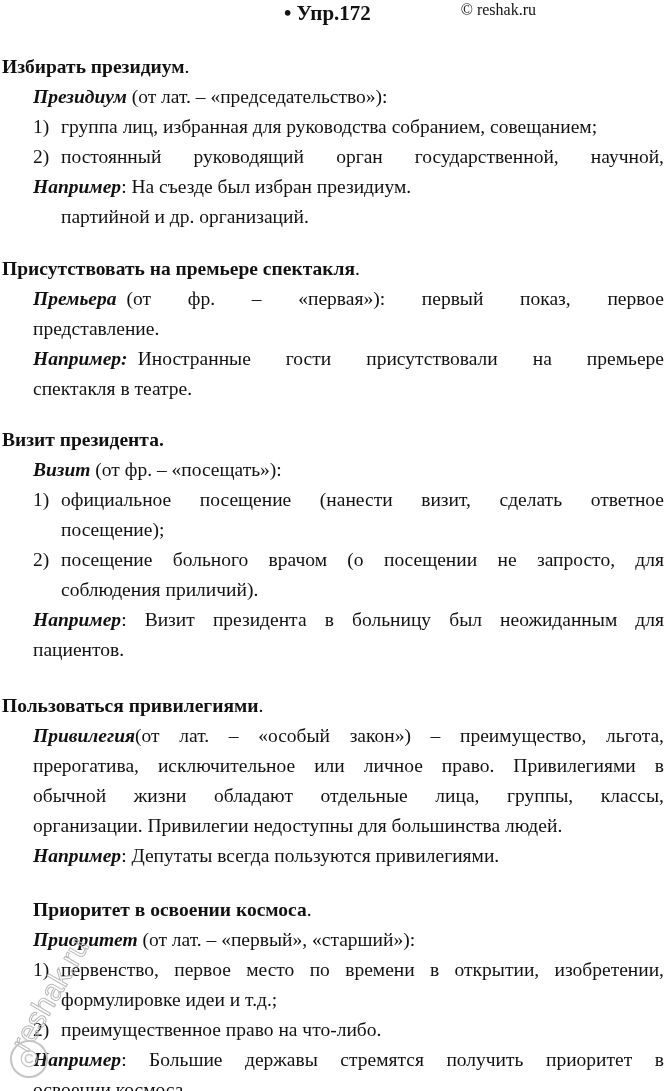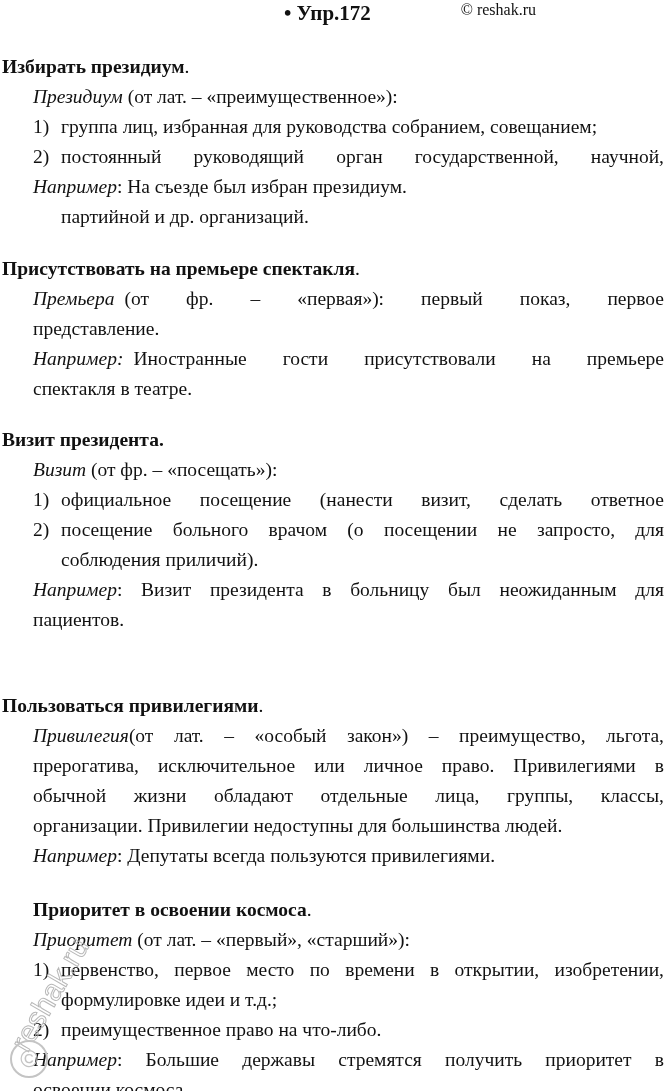--- a/index.html
+++ b/index.html
@@ -8,21 +8,21 @@
     font-family: "Liberation Serif", "DejaVu Serif", serif;
     color: #111111; font-size: 19.5px;
   }
   .header { position: absolute; top: 0; left: 0; width: 540px; height: 30px; }
   .title { position: absolute; top: 1px; left: 284px; font-weight: bold; font-size: 21px; }
   .copyright { position: absolute; top: 1px; right: 4px; font-size: 16px; }
   .section { position: absolute; left: 0; width: 668px; }
   .heading { font-weight: bold; padding-left: 2px; height: 30px; line-height: 30px; }
   .line { padding-left: 33px; padding-right: 4px; height: 30px; line-height: 30px; white-space: nowrap; }
   .line.just { text-align: justify; text-align-last: justify; }
-  .term { font-weight: normal; font-style: italic; }
+  .term { font-weight: bold; font-style: italic; }
   .list-item { display: flex; }
   .num { width: 28px; flex: none; }
   .indent { padding-left: 61px; }
   .watermark {
     position: absolute; left: 10px; top: 950px; width: 80px; height: 130px;
     color: transparent; -webkit-text-stroke: 1px #b8b8b8; font-family: "Liberation Sans", sans-serif;
     font-size: 30px; transform: rotate(-60deg); transform-origin: left top; pointer-events: none;
   }
   .wm-circle {
     position: absolute; left: 10px; top: 1040px; width: 34px; height: 34px; border: 2px solid #c4c4c4;
@@ -33,21 +33,21 @@
 </head>
 <body>
 
 <div class="header">
   <div class="title">• Упр.172</div>
   <div class="copyright">© reshak.ru</div>
 </div>
 
 <div class="section" style="top:52px">
   <div class="heading"><span>Избирать президиум</span><span style="font-weight:normal">.</span></div>
-  <div class="line"><span class="term">Президиум</span><span> (от лат. – «преимущественное»):</span></div>
+  <div class="line"><span class="term">Президиум</span><span> (от лат. – «председательство»):</span></div>
   <div class="line list-item">
       <span class="num">1)</span>
       <span>группа лиц, избранная для руководства собранием, совещанием;</span>
     </div>
   <div class="line list-item just">
       <span class="num">2)</span>
       <span style="flex:1;text-align:justify;text-align-last:justify">постоянный руководящий орган государственной, научной,</span>
     </div>
   <div class="line"><span class="term">Например</span><span>: На съезде  был избран президиум.</span></div>
   <div class="line indent">партийной и др. организаций.</div>
@@ -67,20 +67,21 @@
   <div class="line">спектакля в театре.</div>
 </div>
 
 <div class="section" style="top:425px">
   <div class="heading">Визит президента.</div>
   <div class="line"><span class="term">Визит</span><span> (от фр. – «посещать»):</span></div>
   <div class="line list-item">
       <span class="num">1)</span>
       <span style="flex:1;text-align:justify;text-align-last:justify">официальное посещение (нанести визит, сделать ответное</span>
     </div>
+  <div class="line indent">посещение);</div>
   <div class="line list-item">
       <span class="num">2)</span>
       <span style="flex:1;text-align:justify;text-align-last:justify">посещение больного врачом (о посещении не запросто, для</span>
     </div>
   <div class="line indent">соблюдения приличий).</div>
   <div class="line" style="display:flex">
       <span class="term">Например</span>
       <span style="flex:1;text-align:justify;text-align-last:justify">: Визит президента в больницу был неожиданным для</span>
     </div>
   <div class="line">пациентов.</div>

